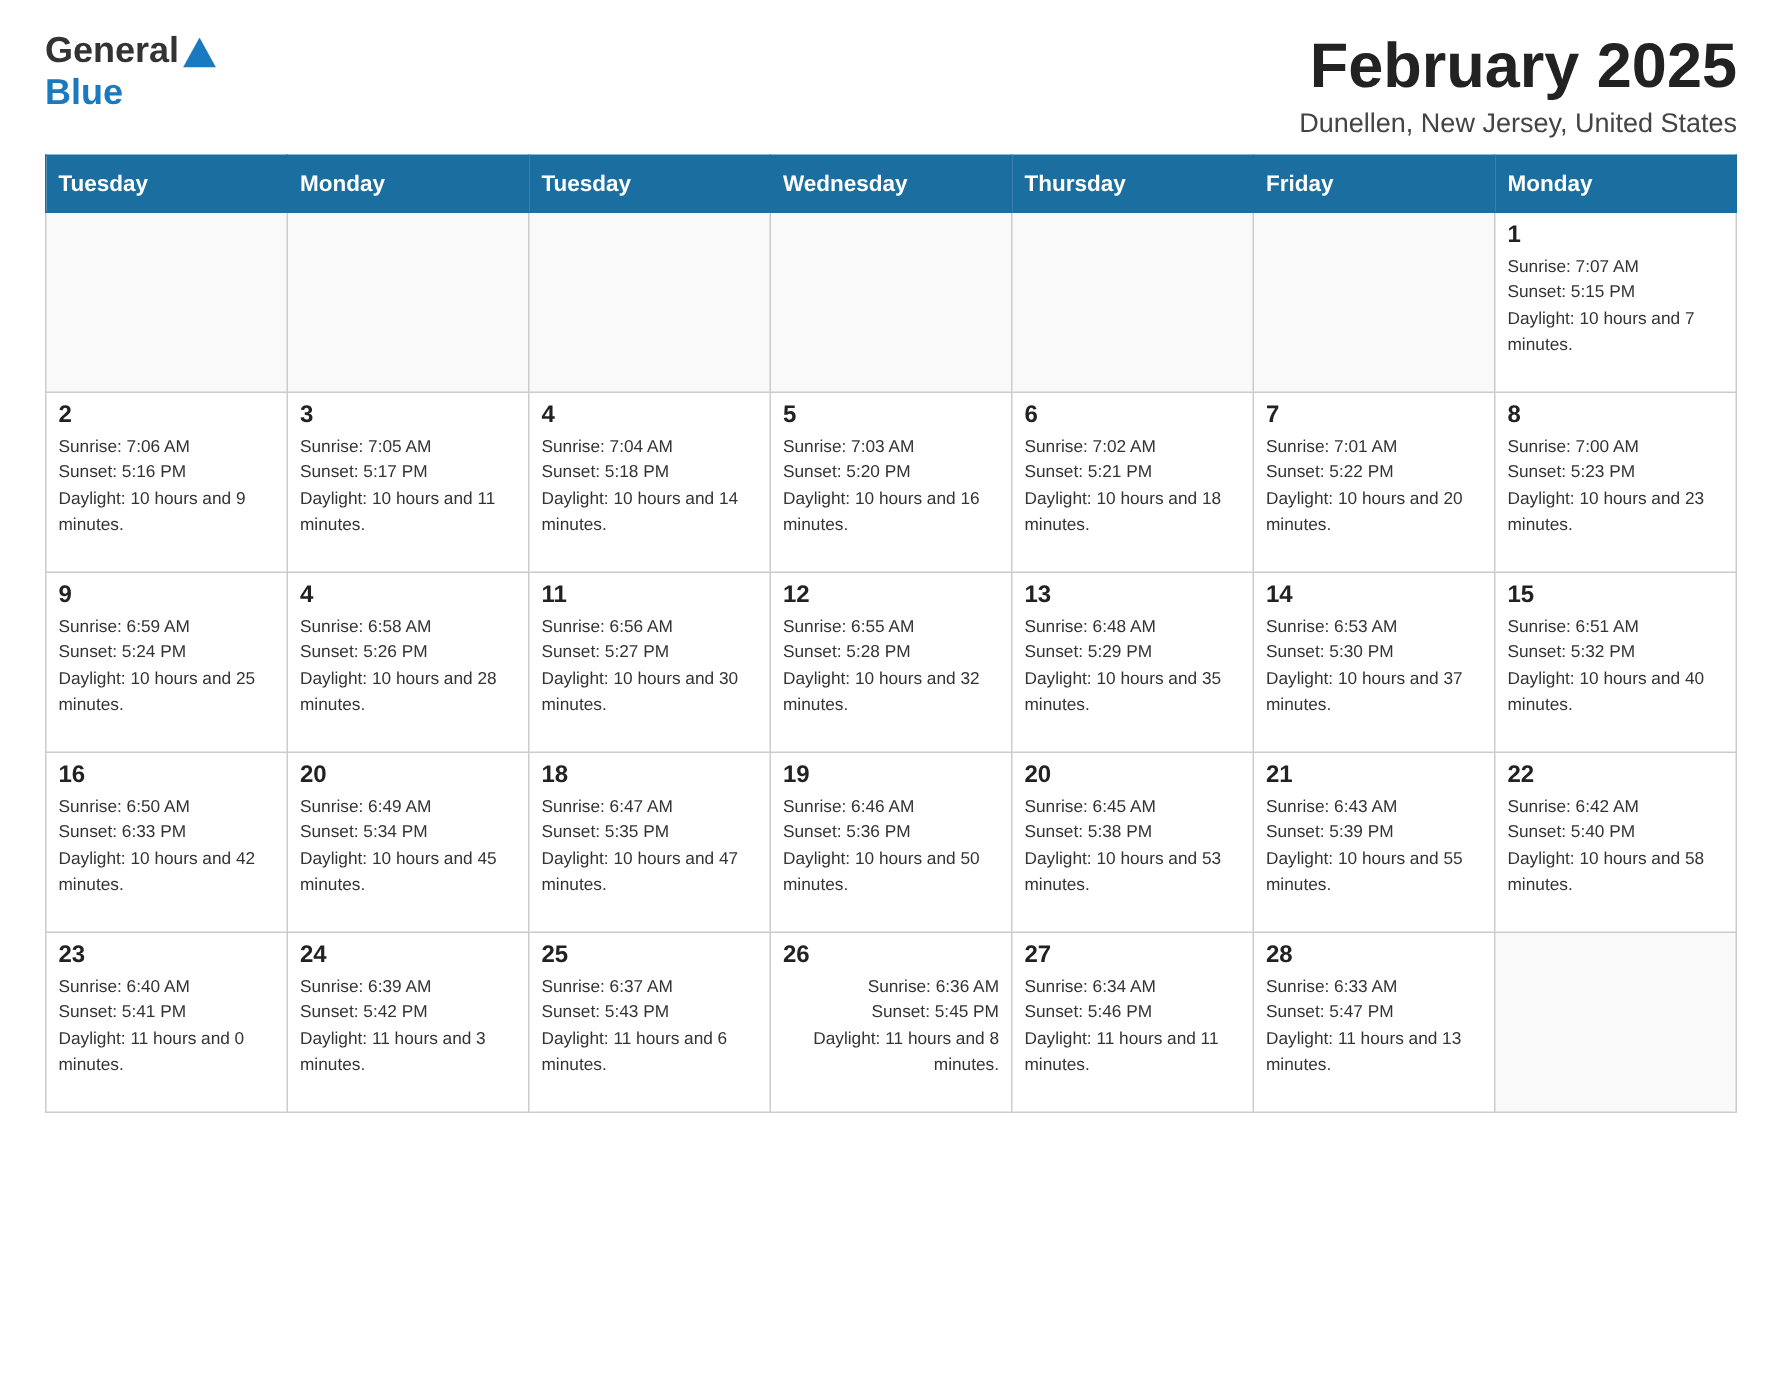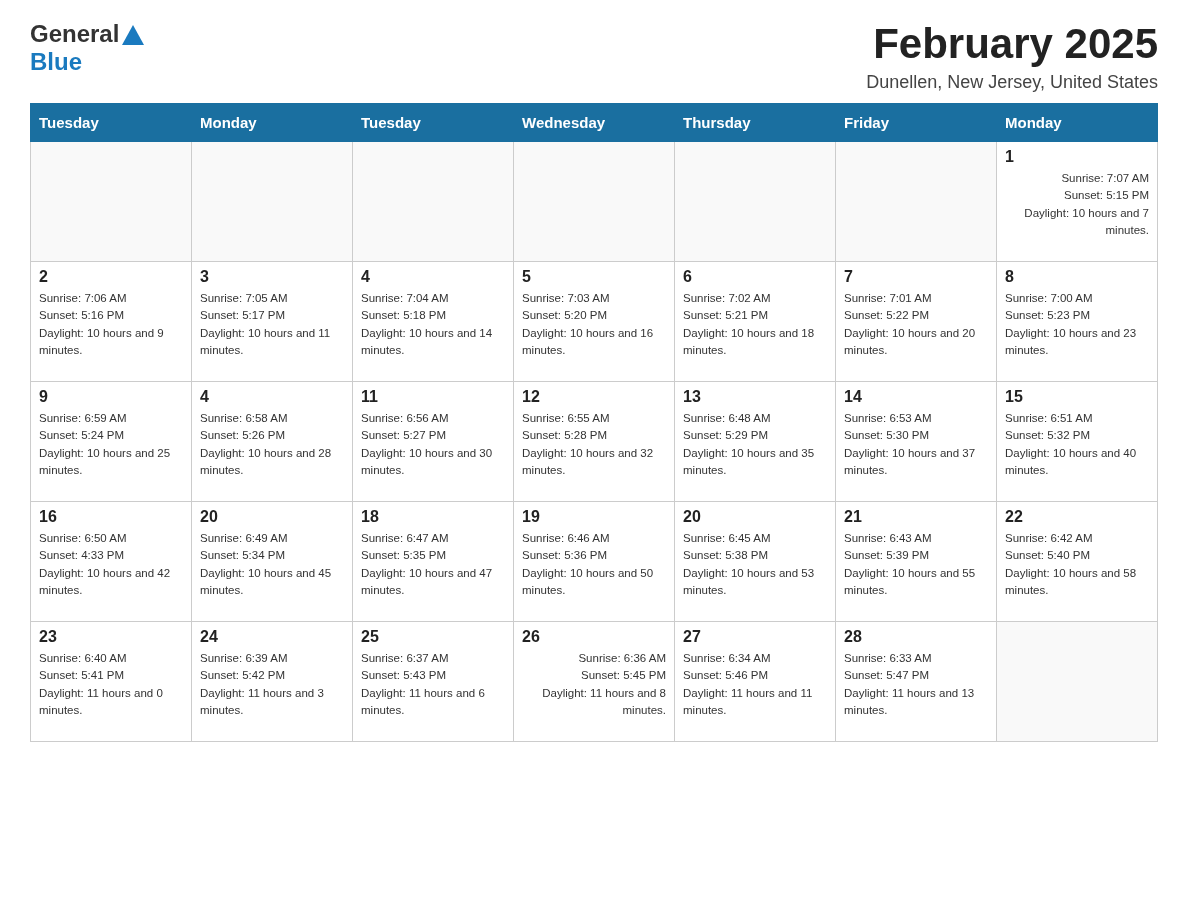--- a/index.html
+++ b/index.html
@@ -122,21 +122,21 @@
   <tbody id="calendar-body">
   <tr>
         <td class="empty"></td>
         <td class="empty"></td>
         <td class="empty"></td>
         <td class="empty"></td>
         <td class="empty"></td>
         <td class="empty"></td>
         <td>
           <span class="day-number">1</span>
-          <div class="day-info" style="white-space: pre-line; text-align: right;">Sunrise: 7:07 AM
+          <div class="day-info" style="white-space: pre-line;">Sunrise: 7:07 AM
 Sunset: 5:15 PM
 Daylight: 10 hours and 7 minutes.</div>
         </td>
       </tr>
       <tr>
         <td>
           <span class="day-number">2</span>
           <div class="day-info" style="white-space: pre-line;">Sunrise: 7:06 AM
 Sunset: 5:16 PM
 Daylight: 10 hours and 9 minutes.</div>
@@ -219,21 +219,21 @@
           <span class="day-number">15</span>
           <div class="day-info" style="white-space: pre-line;">Sunrise: 6:51 AM
 Sunset: 5:32 PM
 Daylight: 10 hours and 40 minutes.</div>
         </td>
       </tr>
       <tr>
         <td>
           <span class="day-number">16</span>
           <div class="day-info" style="white-space: pre-line;">Sunrise: 6:50 AM
-Sunset: 4:33 PM
+Sunset: 6:33 PM
 Daylight: 10 hours and 42 minutes.</div>
         </td>
         <td>
           <span class="day-number">20</span>
           <div class="day-info" style="white-space: pre-line;">Sunrise: 6:49 AM
 Sunset: 5:34 PM
 Daylight: 10 hours and 45 minutes.</div>
         </td>
         <td>
           <span class="day-number">18</span>

